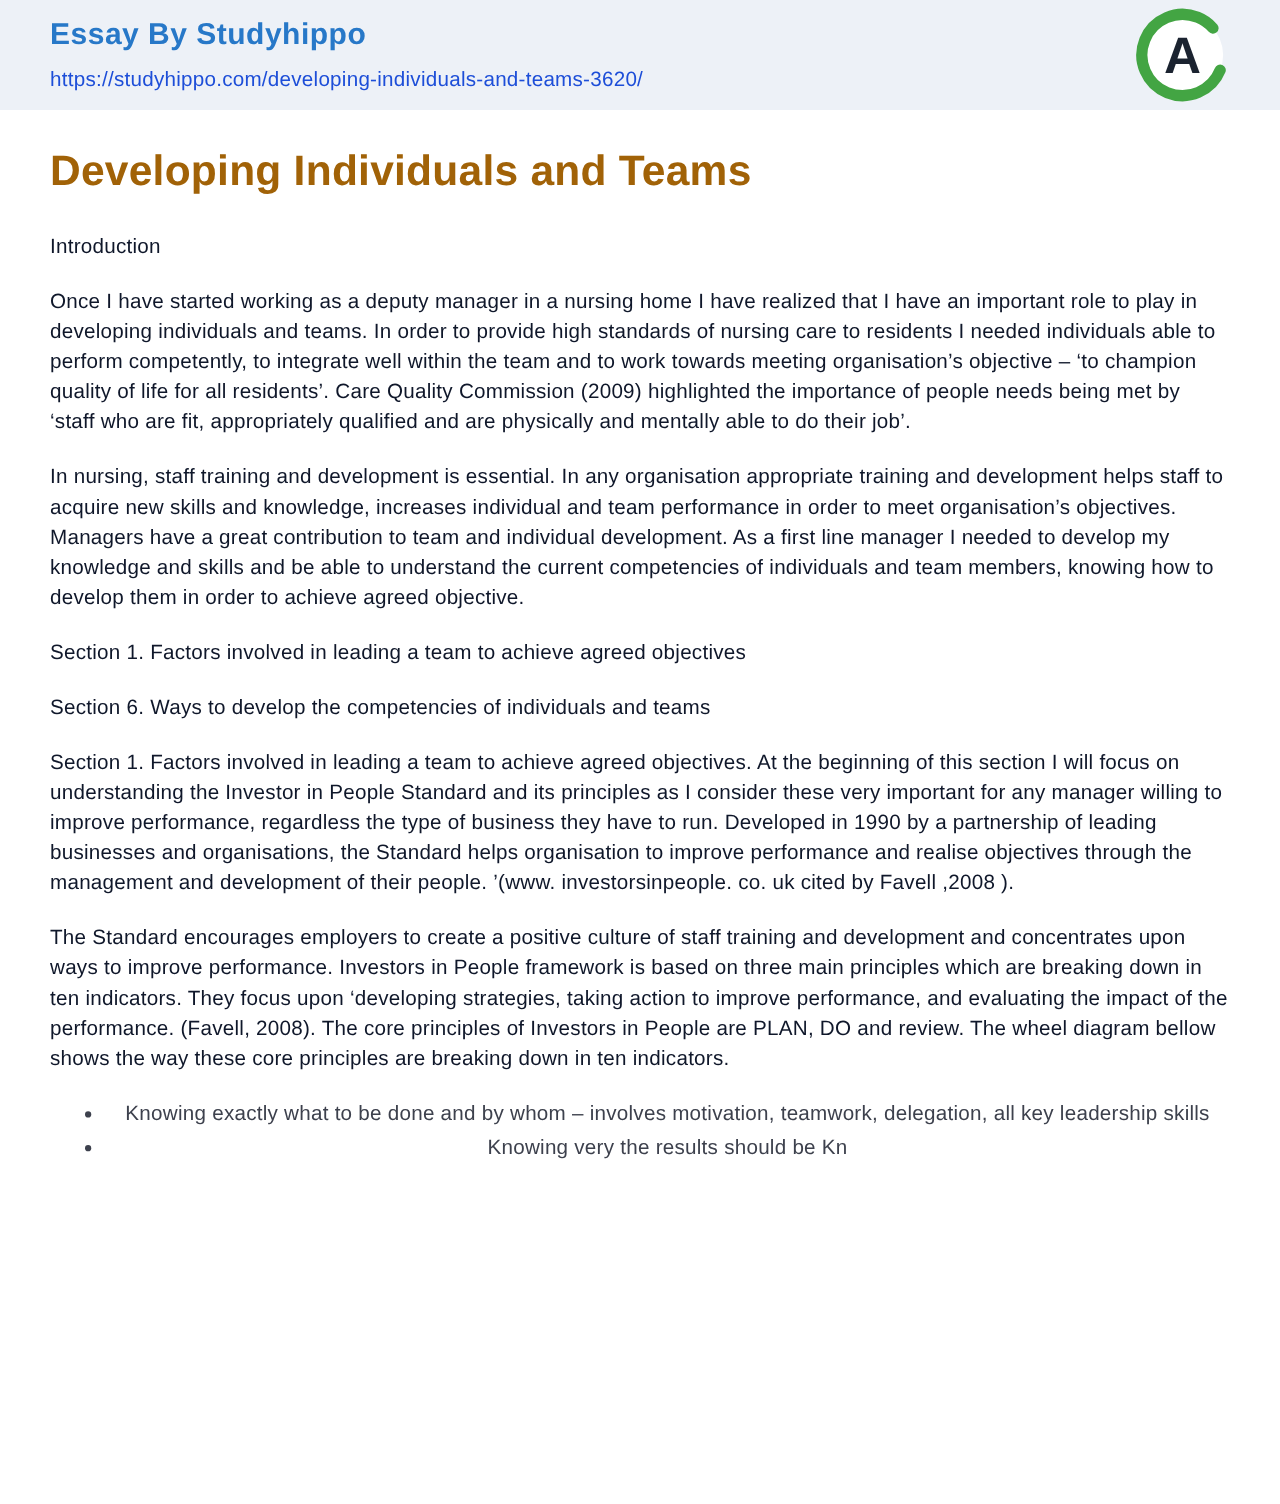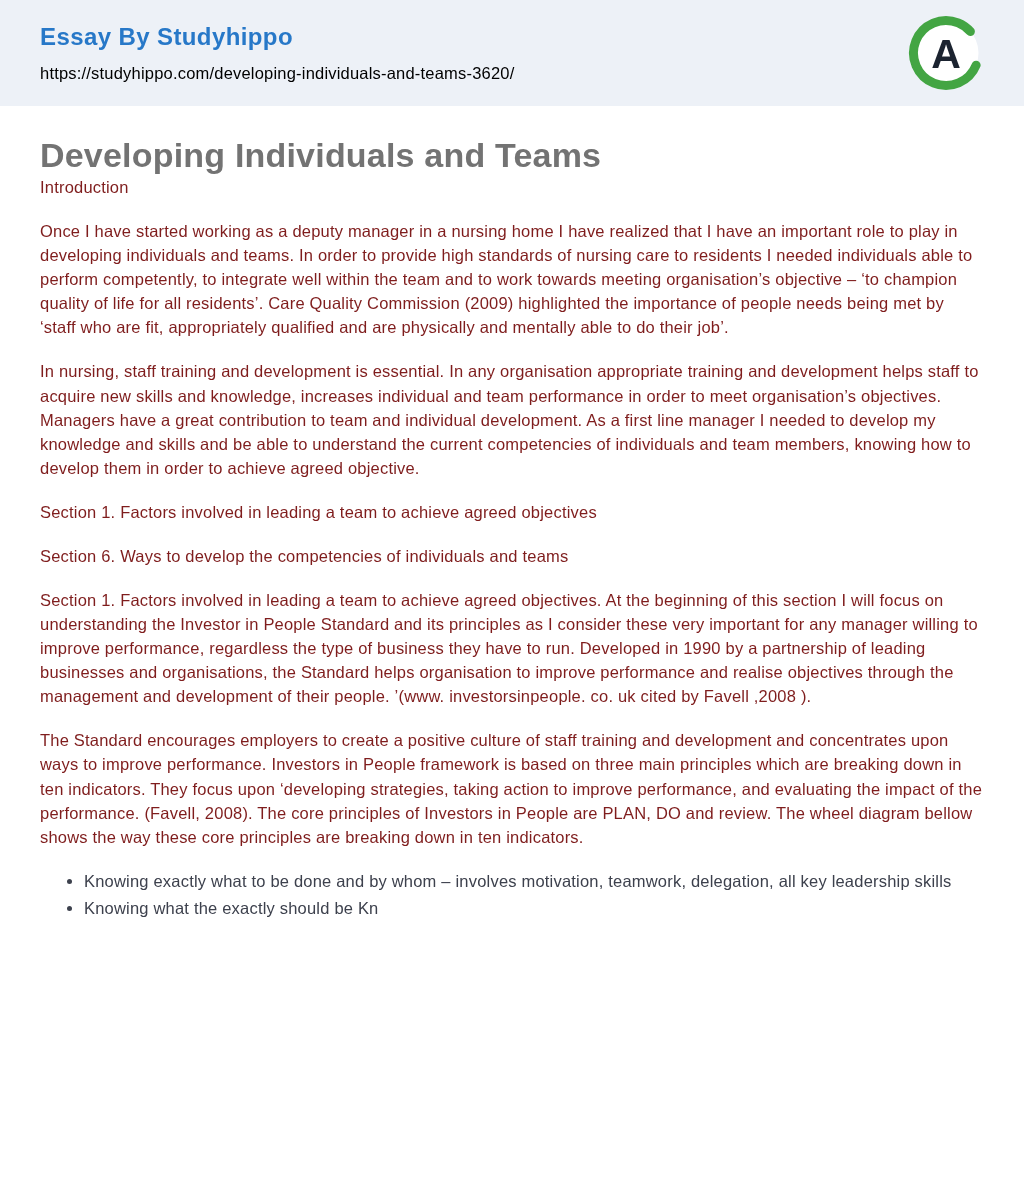--- a/index.html
+++ b/index.html
@@ -11,62 +11,63 @@
     background: #ffffff;
     font-family: "Liberation Sans", "DejaVu Sans", sans-serif;
     color: #3d414d;
   }
   .header {
     background: #edf1f7;
     padding: 26px 40px;
     display: flex;
     justify-content: space-between;
     align-items: center;
-    height: 106px;
+    height: 88px;
   }
   .byline {
     color: #2778c8;
     font-size: 24px;
     font-weight: 700;
     letter-spacing: 0.4px;
     margin-bottom: 13px;
   }
   .url {
-    color: #000000;
+    color: #1d4ed8;
     font-size: 16.5px;
     font-weight: 500;
     letter-spacing: 0.2px;
     text-decoration: none;
     display: inline-block;
   }
   .logo-wrap {
     width: 76px;
     height: 76px;
     flex: 0 0 auto;
   }
   .content {
     padding: 30px 40px 0 40px;
   }
   .title {
     font-size: 34px;
     font-weight: 800;
-    color: #737373;
+    color: #a16207;
     letter-spacing: 0.2px;
-    margin-bottom: 0;
+    margin-bottom: 28px;
   }
   .para {
     font-size: 16.5px;
     line-height: 1.46;
     letter-spacing: 0.2px;
     margin-bottom: 20px;
-    color: #7f1d1d;
+    color: #0f172a;
   }
   ul.bullets {
     margin: 0 0 20px 26px;
     padding-left: 18px;
+    text-align: center;
   }
   ul.bullets li {
     font-size: 16.5px;
     line-height: 1.46;
     letter-spacing: 0.2px;
     margin-bottom: 3px;
     color: #3d414d;
   }
 </style>
 </head>
@@ -91,15 +92,15 @@
   <p class="para">Introduction</p>
   <p class="para">Once I have started working as a deputy manager in a nursing home I have realized that I have an important role to play in developing individuals and teams. In order to provide high standards of nursing care to residents I needed individuals able to perform competently, to integrate well within the team and to work towards meeting organisation’s objective – ‘to champion quality of life for all residents’. Care Quality Commission (2009) highlighted the importance of people needs being met by ‘staff who are fit, appropriately qualified and are physically and mentally able to do their job’.</p>
   <p class="para">In nursing, staff training and development is essential. In any organisation appropriate training and development helps staff to acquire new skills and knowledge, increases individual and team performance in order to meet organisation’s objectives. Managers have a great contribution to team and individual development. As a first line manager I needed to develop my knowledge and skills and be able to understand the current competencies of individuals and team members, knowing how to develop them in order to achieve agreed objective.</p>
   <p class="para">Section 1. Factors involved in leading a team to achieve agreed objectives</p>
   <p class="para">Section 6. Ways to develop the competencies of individuals and teams</p>
   <p class="para">Section 1. Factors involved in leading a team to achieve agreed objectives. At the beginning of this section I will focus on understanding the Investor in People Standard and its principles as I consider these very important for any manager willing to improve performance, regardless the type of business they have to run. Developed in 1990 by a partnership of leading businesses and organisations, the Standard helps organisation to improve performance and realise objectives through the management and development of their people. ’(www. investorsinpeople. co. uk cited by Favell ,2008 ).</p>
   <p class="para">The Standard encourages employers to create a positive culture of staff training and development and concentrates upon ways to improve performance. Investors in People framework is based on three main principles which are breaking down in ten indicators. They focus upon ‘developing strategies, taking action to improve performance, and evaluating the impact of the performance. (Favell, 2008). The core principles of Investors in People are PLAN, DO and review. The wheel diagram bellow shows the way these core principles are breaking down in ten indicators.</p>
 
   <ul class="bullets">
     <li>Knowing exactly what to be done and by whom – involves motivation, teamwork, delegation, all key leadership skills</li>
-    <li>Knowing what the exactly should be Kn</li>
+    <li>Knowing very the results should be Kn</li>
   </ul>
 </div>
 
 </body></html>

